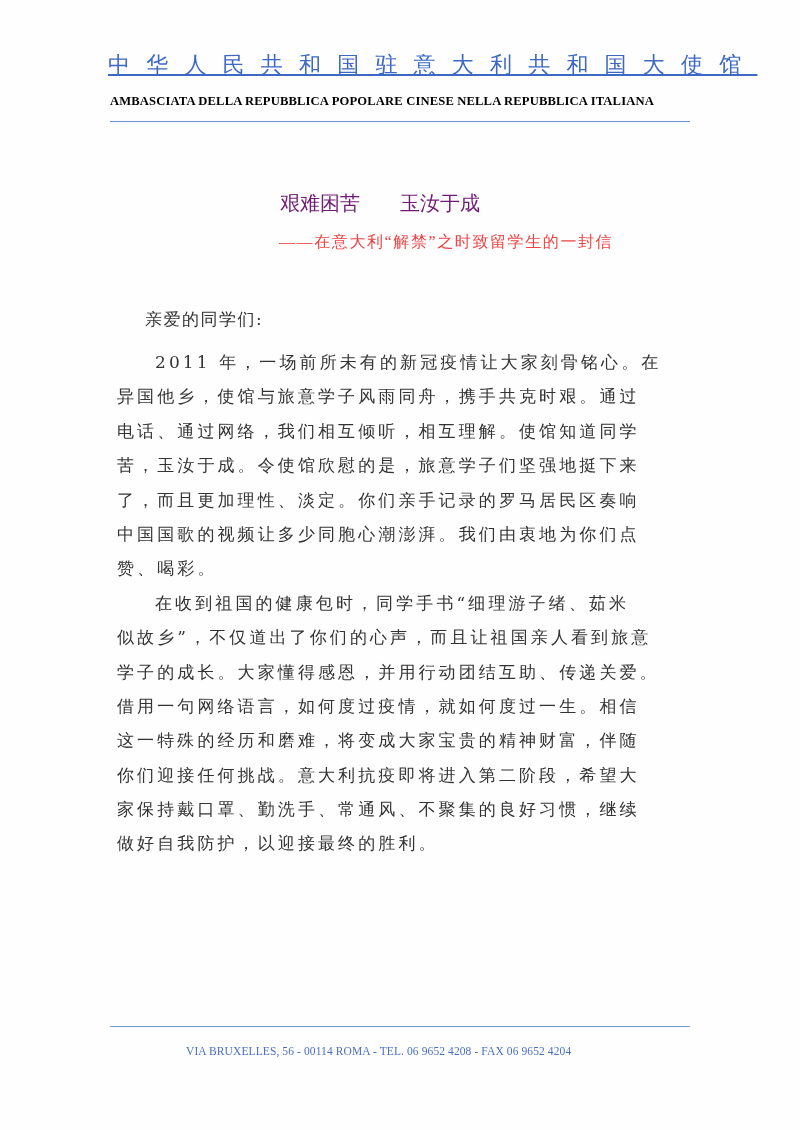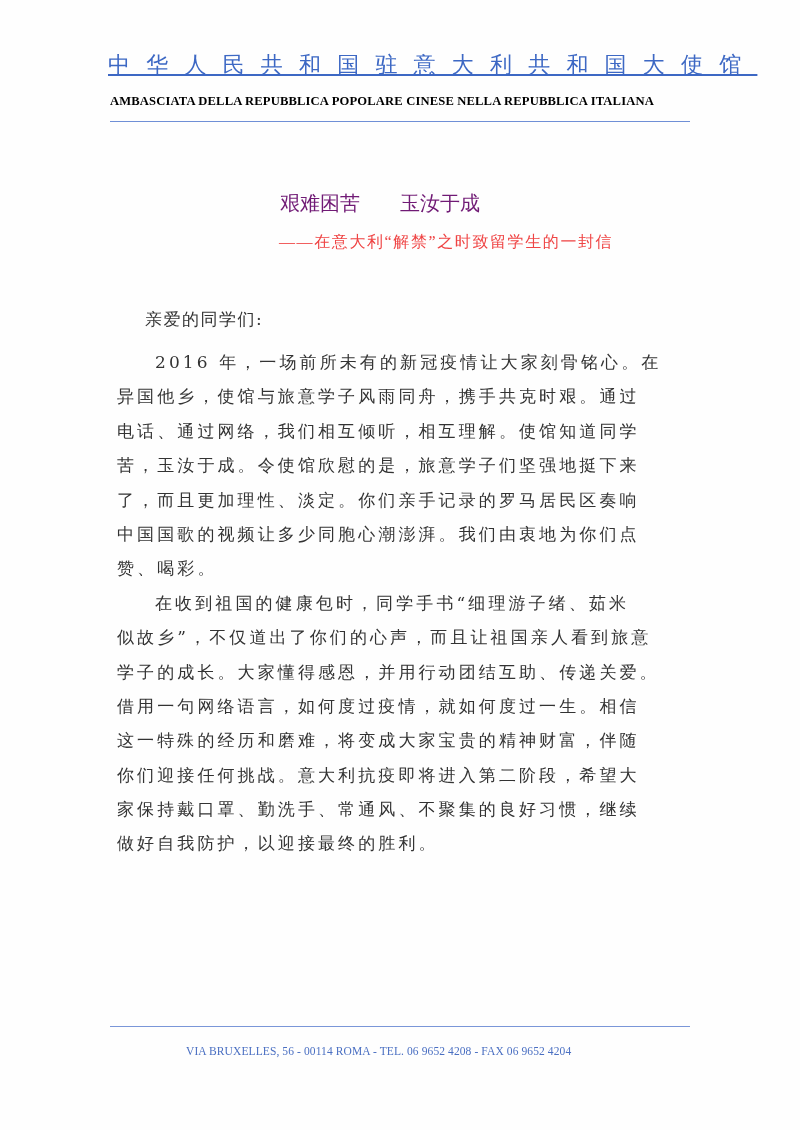--- a/index.html
+++ b/index.html
@@ -131,21 +131,21 @@
 <div class="letterhead-it">AMBASCIATA DELLA REPUBBLICA POPOLARE CINESE NELLA REPUBBLICA ITALIANA</div>
 <div class="rule-top"></div>
 
 <div class="title">艰难困苦　　玉汝于成</div>
 <div class="subtitle">——在意大利“解禁”之时致留学生的一封信</div>
 
 <div class="salutation">亲爱的同学们:</div>
 
 <div class="body-text">
   <div class="para">
-    <span class="line indent">2016 年，一场前所未有的新冠疫情让大家刻骨铭心。在</span>
+    <span class="line indent">2011 年，一场前所未有的新冠疫情让大家刻骨铭心。在</span>
     <span class="line">异国他乡，使馆与旅意学子风雨同舟，携手共克时艰。通过</span>
     <span class="line">电话、通过网络，我们相互倾听，相互理解。使馆知道同学</span>
     <span class="line">苦，玉汝于成。令使馆欣慰的是，旅意学子们坚强地挺下来</span>
     <span class="line">了，而且更加理性、淡定。你们亲手记录的罗马居民区奏响</span>
     <span class="line">中国国歌的视频让多少同胞心潮澎湃。我们由衷地为你们点</span>
     <span class="line">赞、喝彩。</span>
   </div>
   <div class="para">
     <span class="line indent">在收到祖国的健康包时，同学手书“细理游子绪、茹米</span>
     <span class="line">似故乡”，不仅道出了你们的心声，而且让祖国亲人看到旅意</span>

